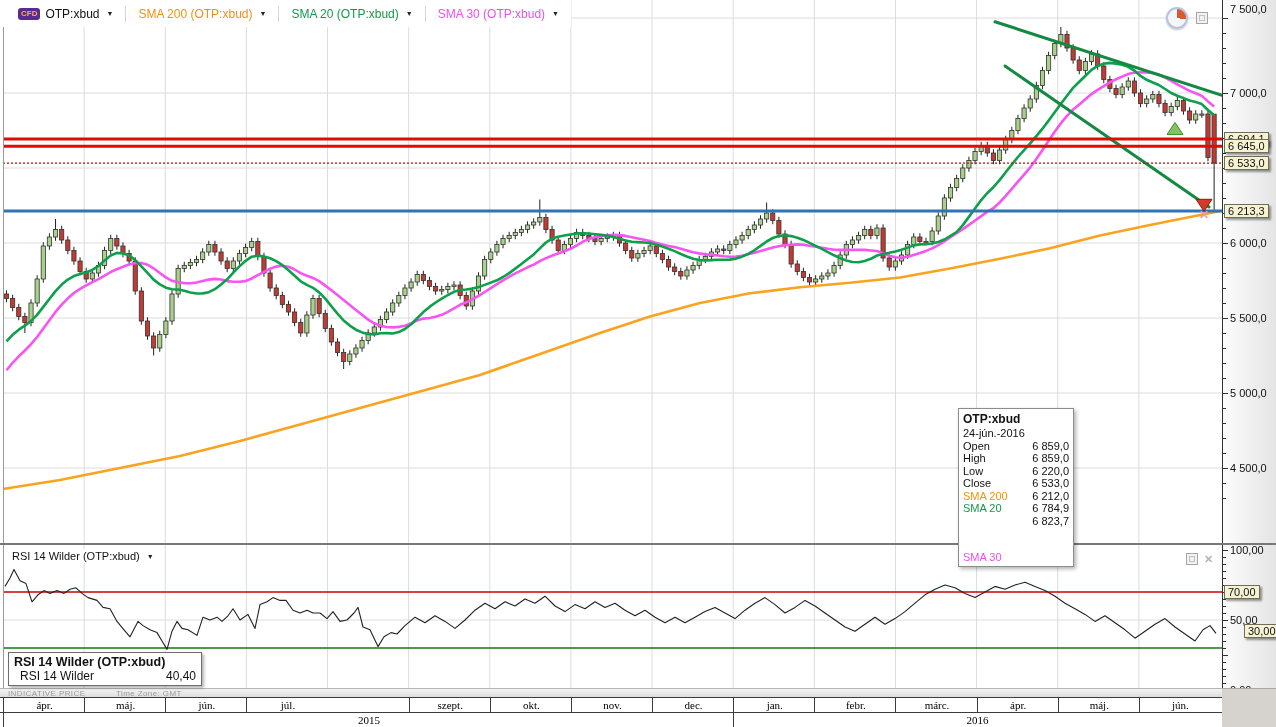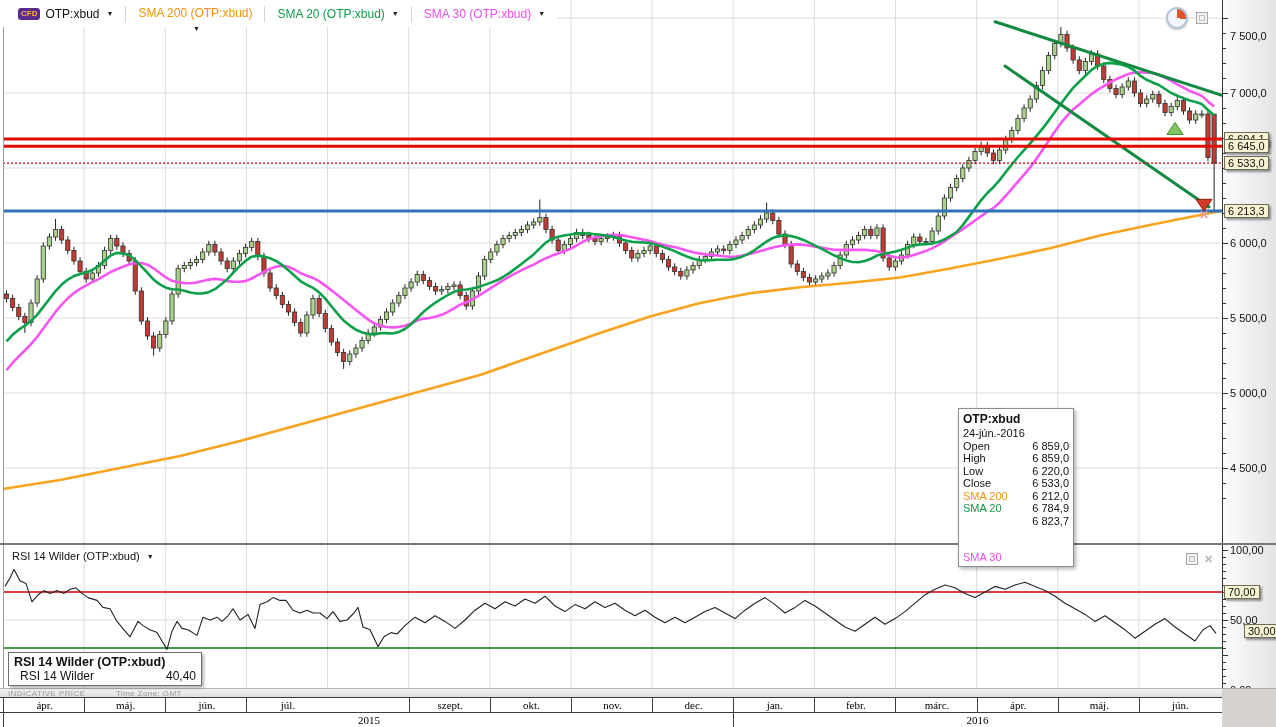--- a/index.html
+++ b/index.html
@@ -8,21 +8,21 @@
   svg{position:absolute;left:0;top:0;}
   
   #legend{position:absolute;left:0;top:0;height:27px;display:flex;align-items:center;
           background:#fff;padding-left:6px;z-index:30;}
   .leg-item{display:flex;align-items:center;gap:5px;padding:0 12px;height:16px;
             border-right:1px solid #d5d5d5;font-size:12px;cursor:pointer;white-space:nowrap;}
   .leg-item:last-child{border-right:none;}
   .cfd-badge{display:inline-block;background:#5b2a8e;color:#ffb13d;font-weight:bold;
              font-size:8px;padding:2px 3px;border-radius:3px;line-height:8px;}
   .caret{font-size:7px;color:#222;margin-left:2px;}
-  .c-orange{color:#f0930a;flex-direction:column;} .c-green{color:#0f9b4a;} .c-magenta{color:#f04df0;}
+  .c-orange{color:#f0930a;} .c-green{color:#0f9b4a;} .c-magenta{color:#f04df0;}
   
   #divider{position:absolute;left:0;top:543px;width:1276px;height:2px;background:#777;z-index:25;}
   #left-edge{position:absolute;left:3px;top:0;width:1px;height:688px;background:#999;}
   #axis-line{position:absolute;left:1222px;top:0;width:1px;height:688px;background:#333;z-index:21;}
   .axis-strip{position:absolute;left:1223px;width:53px;background:linear-gradient(to right,#fcfcfc,#e4e4e4);z-index:20;}
   .ax-label{position:absolute;left:7px;transform:translateY(-50%);font-size:11px;color:#111;white-space:nowrap;}
   .ax-tick{position:absolute;left:0;height:1px;background:#333;}
   .ax-box{position:absolute;left:1px;transform:translateY(-50%);background:#f7f3d2;
           border:1px solid #6d6d5c;padding:0 3px;font-size:11px;white-space:nowrap;
           box-shadow:1.5px 1.5px 2px rgba(0,0,0,.4);}
@@ -567,21 +567,21 @@
       <div class="ax-tick" style="top: 153px; width: 3px;"></div>
       <div class="ax-tick" style="top: 138px; width: 3px;"></div>
       <div class="ax-tick" style="top: 123px; width: 3px;"></div>
       <div class="ax-tick" style="top: 108px; width: 3px;"></div>
       <div class="ax-tick" style="top: 93px; width: 5px;"></div>
       <div class="ax-tick" style="top: 78px; width: 3px;"></div>
       <div class="ax-tick" style="top: 63px; width: 3px;"></div>
       <div class="ax-tick" style="top: 48px; width: 3px;"></div>
       <div class="ax-tick" style="top: 33px; width: 3px;"></div>
       <div class="ax-tick" style="top: 18px; width: 5px;"></div>
-      <div class="ax-label" style="top: 36px;">7 500,0</div>
+      <div class="ax-label" style="top: 9px;">7 500,0</div>
       <div class="ax-label" style="top: 93px;">7 000,0</div>
       <div class="ax-label" style="top: 243px;">6 000,0</div>
       <div class="ax-label" style="top: 318px;">5 500,0</div>
       <div class="ax-label" style="top: 393px;">5 000,0</div>
       <div class="ax-label" style="top: 468px;">4 500,0</div>
       <div class="ax-box" style="top: 138.885px;">6 694,1</div>
       <div class="ax-box" style="top: 146.25px;">6 645,0</div>
       <div class="ax-box" style="top: 163.05px;">6 533,0</div>
       <div class="ax-box" style="top: 211.005px;">6 213,3</div>
     </div>

